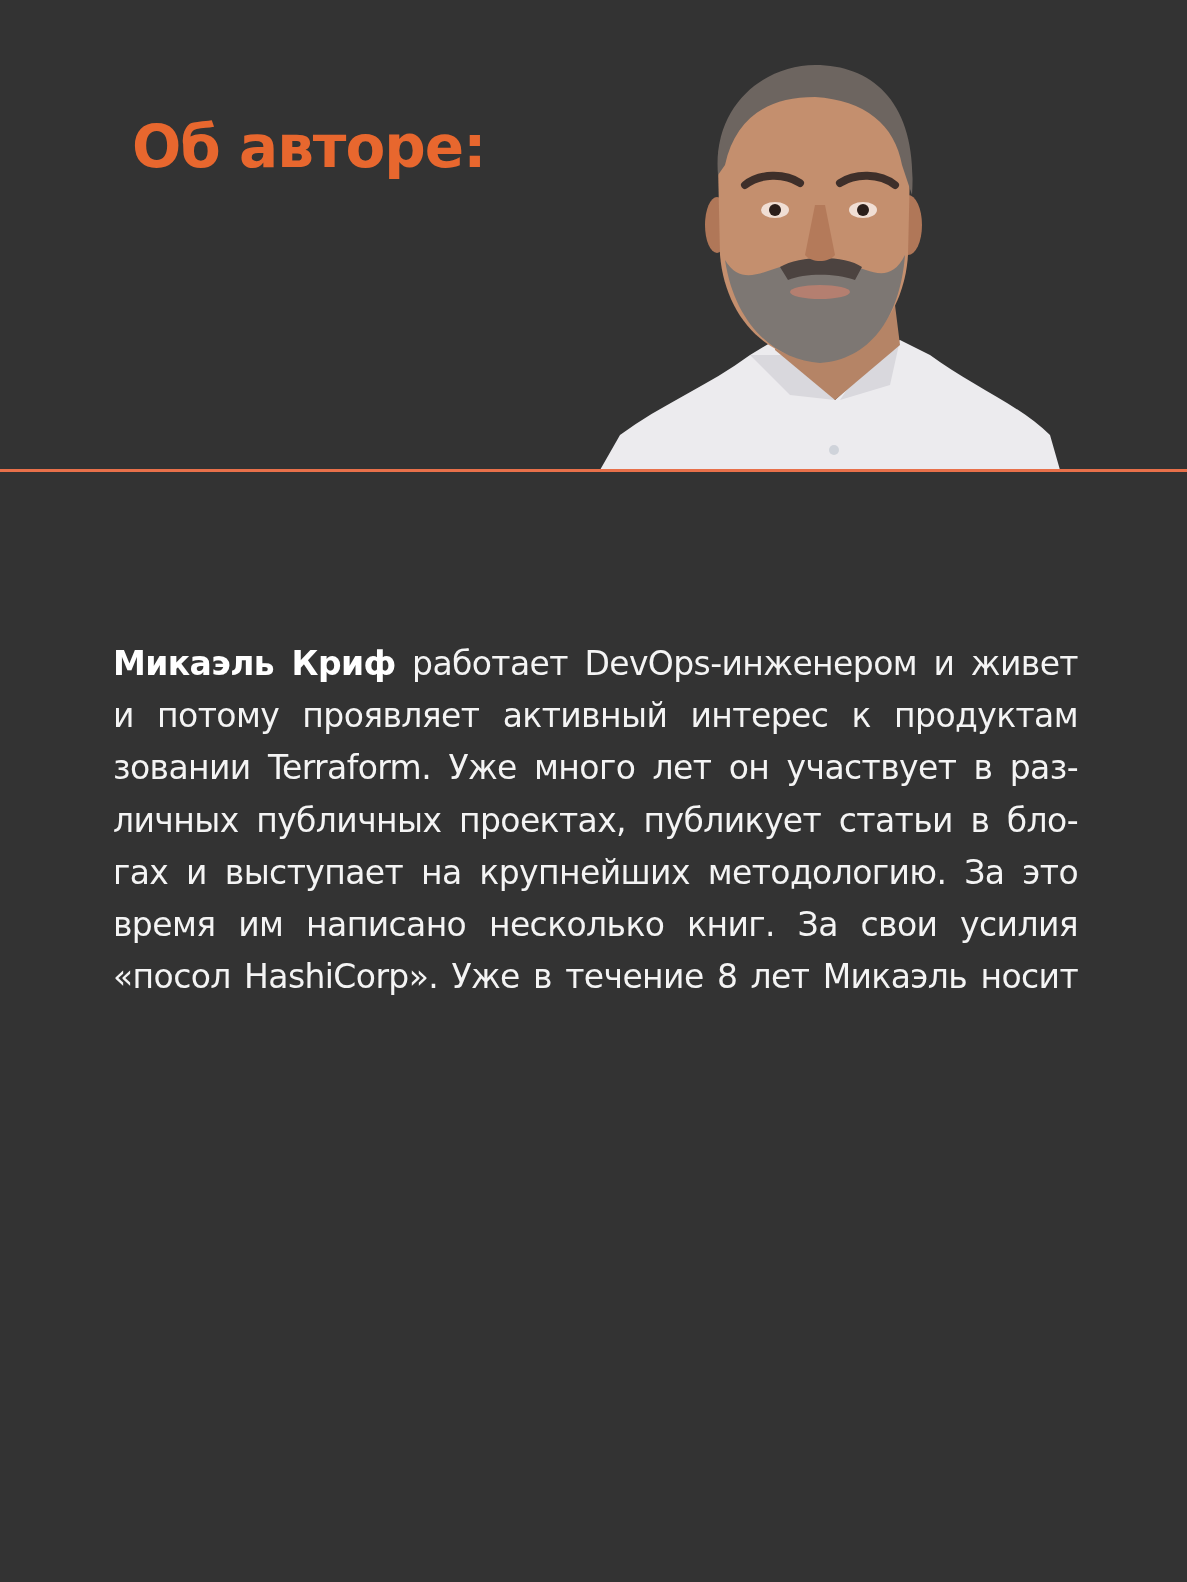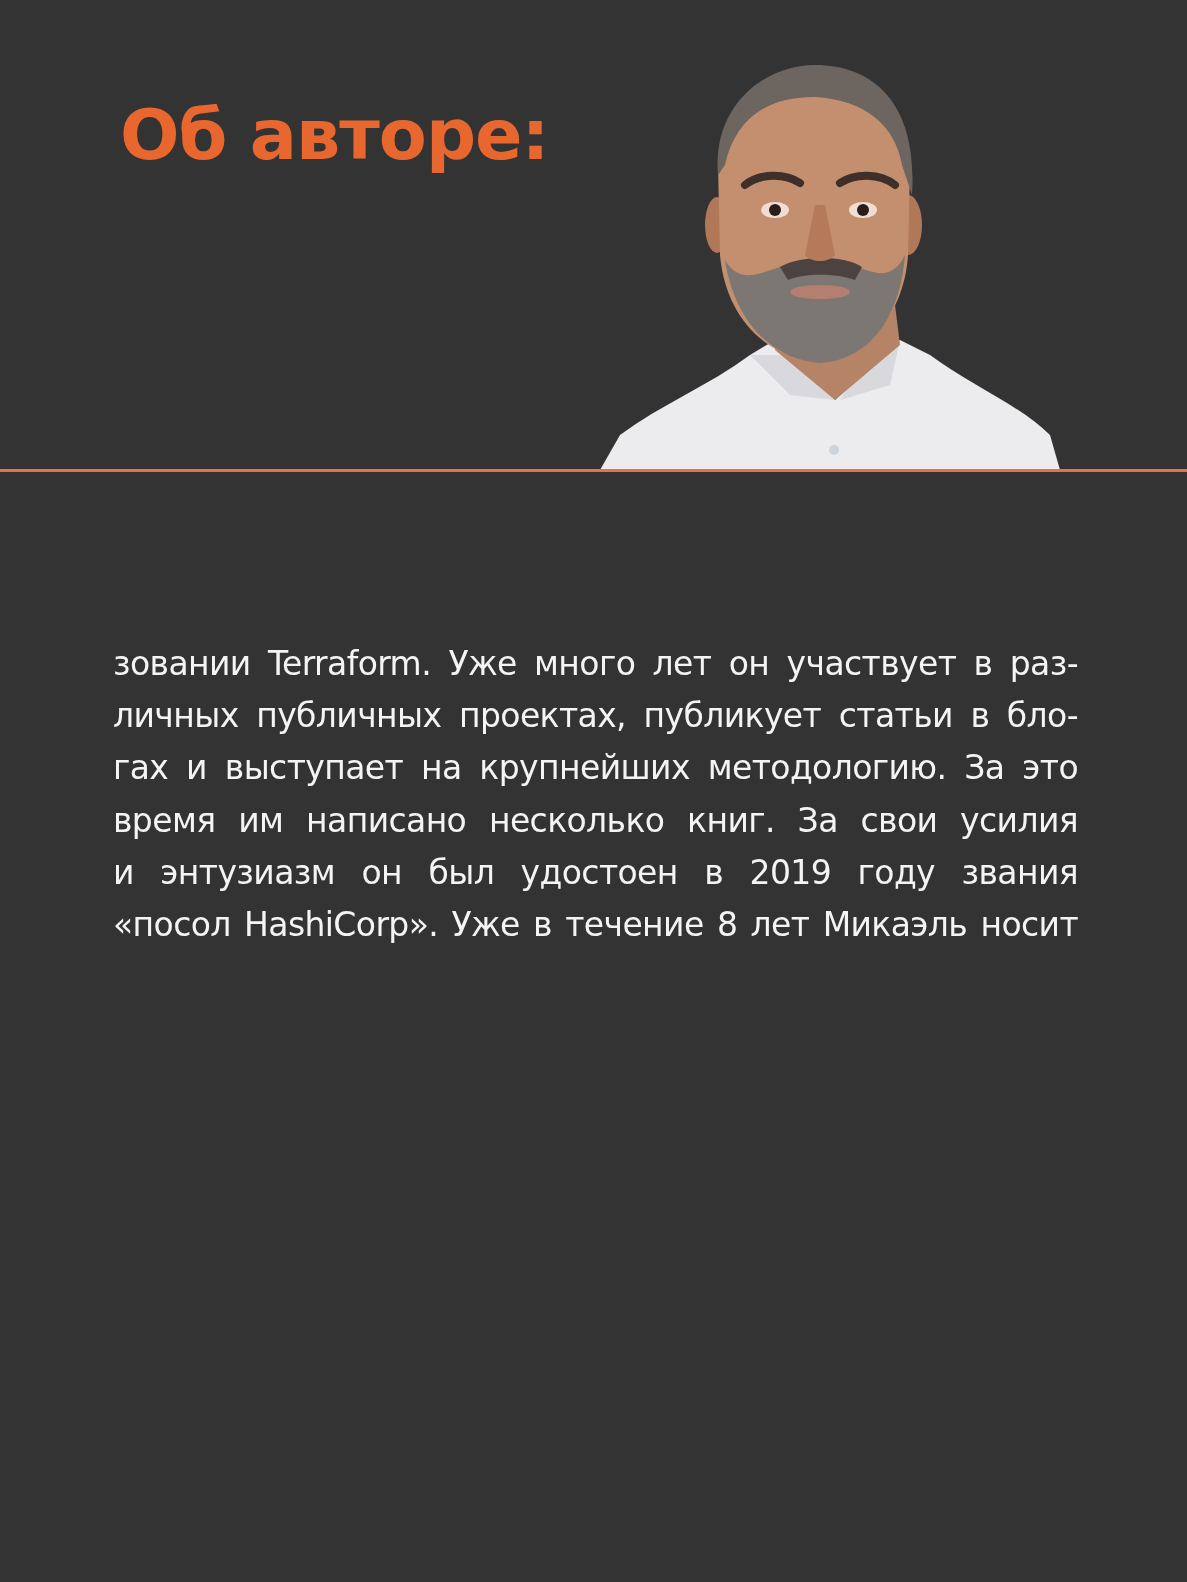--- a/index.html
+++ b/index.html
@@ -3,22 +3,22 @@
 <meta charset="utf-8">
 <style>
   html, body { margin:0; padding:0; }
   body {
     width:1187px; height:1582px; background:#333333; position:relative; overflow:hidden;
     font-family:"Liberation Sans", "DejaVu Sans", sans-serif;
   }
   .title {
     position:absolute; left:116px; top:86px;
     font-family:"DejaVu Sans", sans-serif; font-weight:bold;
-    font-size:70px; line-height:90px; letter-spacing:-1px;
-    color:#e8672e; margin:4px;
+    font-size:58px; line-height:90px; letter-spacing:-1px;
+    color:#e8672e; margin:16px;
   }
   .portrait {
     position:absolute; left:600px; top:55px; width:470px; height:415px;
   }
   .rule {
     position:absolute; left:0; top:469px; width:1187px; height:3px; background:#e8704a;
   }
   .bio {
     position:absolute; left:113px; top:638px; width:965px;
     font-family:"DejaVu Sans", sans-serif; font-size:33px; line-height:52.2px;
@@ -61,19 +61,20 @@
     <circle cx="175" cy="155" r="6" fill="#2b1e1a"></circle>
     <circle cx="263" cy="155" r="6" fill="#2b1e1a"></circle>
 
     <path d="M215,150 L205,200 C212,208 228,208 235,200 L225,150" fill="#b47a5a"></path>
   </svg>
 </div>
 
 <div class="rule"></div>
 
 <div class="bio">
+  <span class="line"><b>Микаэль Криф</b><span> работает DevOps-инженером и живет</span></span>
+  <span class="line">и потому проявляет активный интерес к продуктам</span>
   <span class="line">зовании Terraform. Уже много лет он участвует в раз-</span>
   <span class="line">личных публичных проектах, публикует статьи в бло-</span>
   <span class="line">гах и выступает на крупнейших методологию. За это</span>
   <span class="line">время им написано несколько книг. За свои усилия</span>
-  <span class="line">и энтузиазм он был удостоен в 2019 году звания</span>
   <span class="line">«посол HashiCorp». Уже в течение 8 лет Микаэль носит</span>
 </div>
 
 </body></html>

